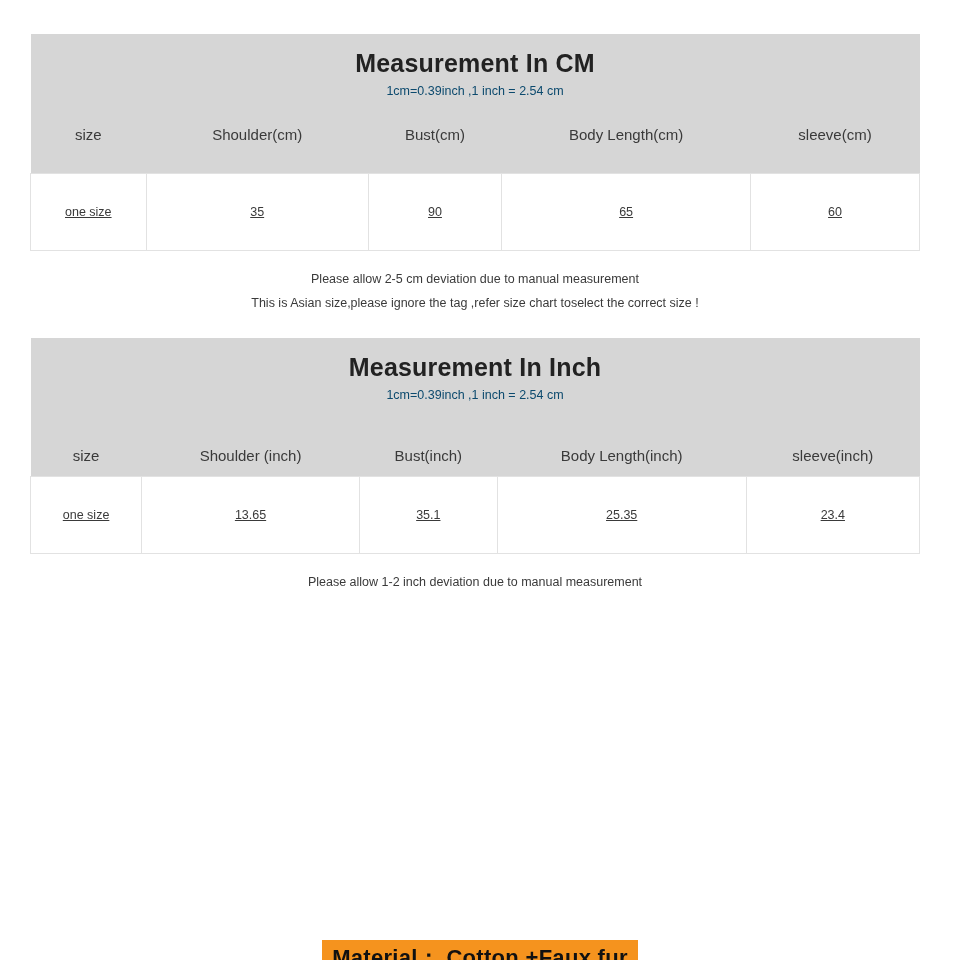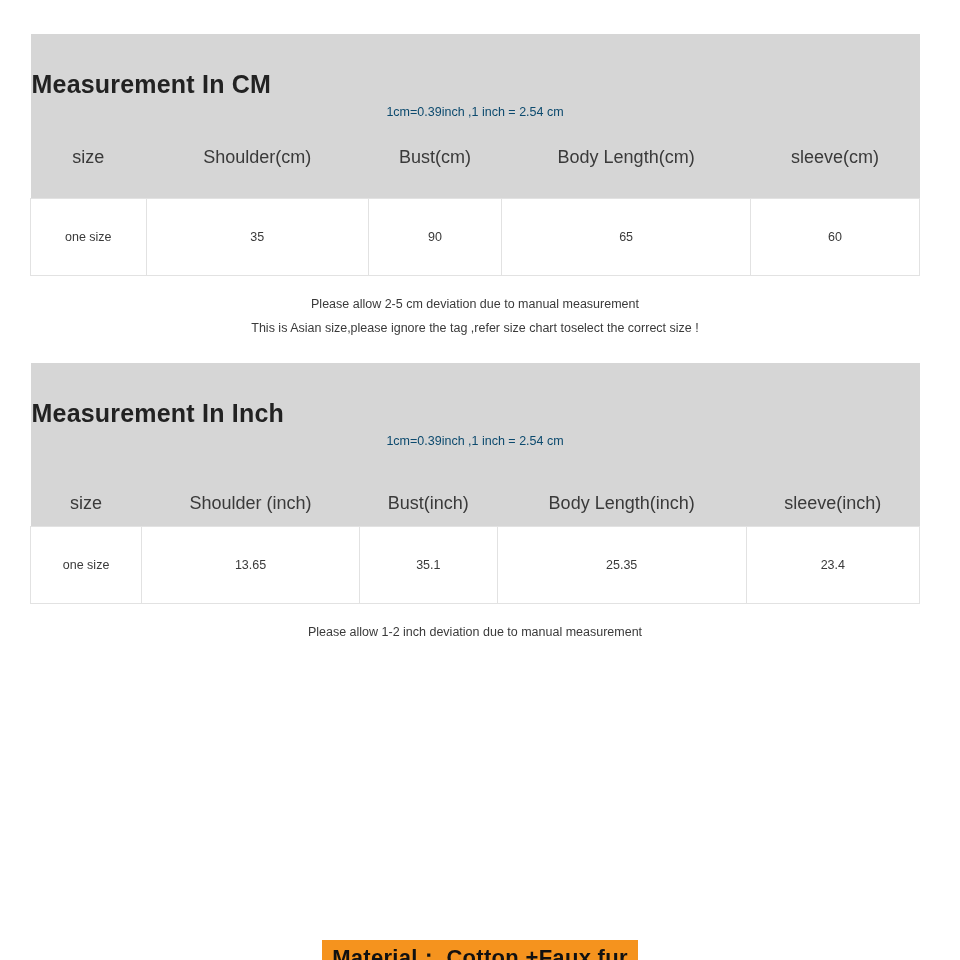--- a/index.html
+++ b/index.html
@@ -27,58 +27,59 @@
   
   .sizetable {
     width: 100%;
     border-collapse: collapse;
     table-layout: fixed;
   }
   .head-block {
     background: #d6d6d6;
   }
   .title-cell {
-    text-align: left;
-    padding-top: 36px;
+    text-align: center;
+    padding-top: 15px;
     padding-bottom: 2px;
   }
   .title-text {
     font-size: 25px;
     font-weight: bold;
     color: #222;
     letter-spacing: .2px;
   }
   .subtitle-cell {
     text-align: center;
     padding-bottom: 26px;
   }
   .subtitle-text {
     font-size: 12.5px;
     color: #0c4a6e;
   }
   .col-head {
     text-align: center;
-    font-size: 18px;
+    font-size: 15px;
     color: #3a3a3a;
     font-weight: normal;
     padding-bottom: 30px;
     vertical-align: middle;
   }
   .col-head.low {
     padding-top: 18px;
     padding-bottom: 12px;
   }
   .data-row td {
     background: #ffffff;
     border: 1px solid #e2e2e2;
     text-align: center;
     font-size: 12.5px;
     color: #3a3a3a;
     height: 74px;
     vertical-align: middle;
+    text-decoration: underline;
   }
   .note-row td {
     background: #ffffff;
     border: none;
     text-align: center;
     font-size: 12.5px;
     color: #3a3a3a;
     line-height: 1.95;
     padding: 16px 0 18px 0;
     margin-top: 46px;

